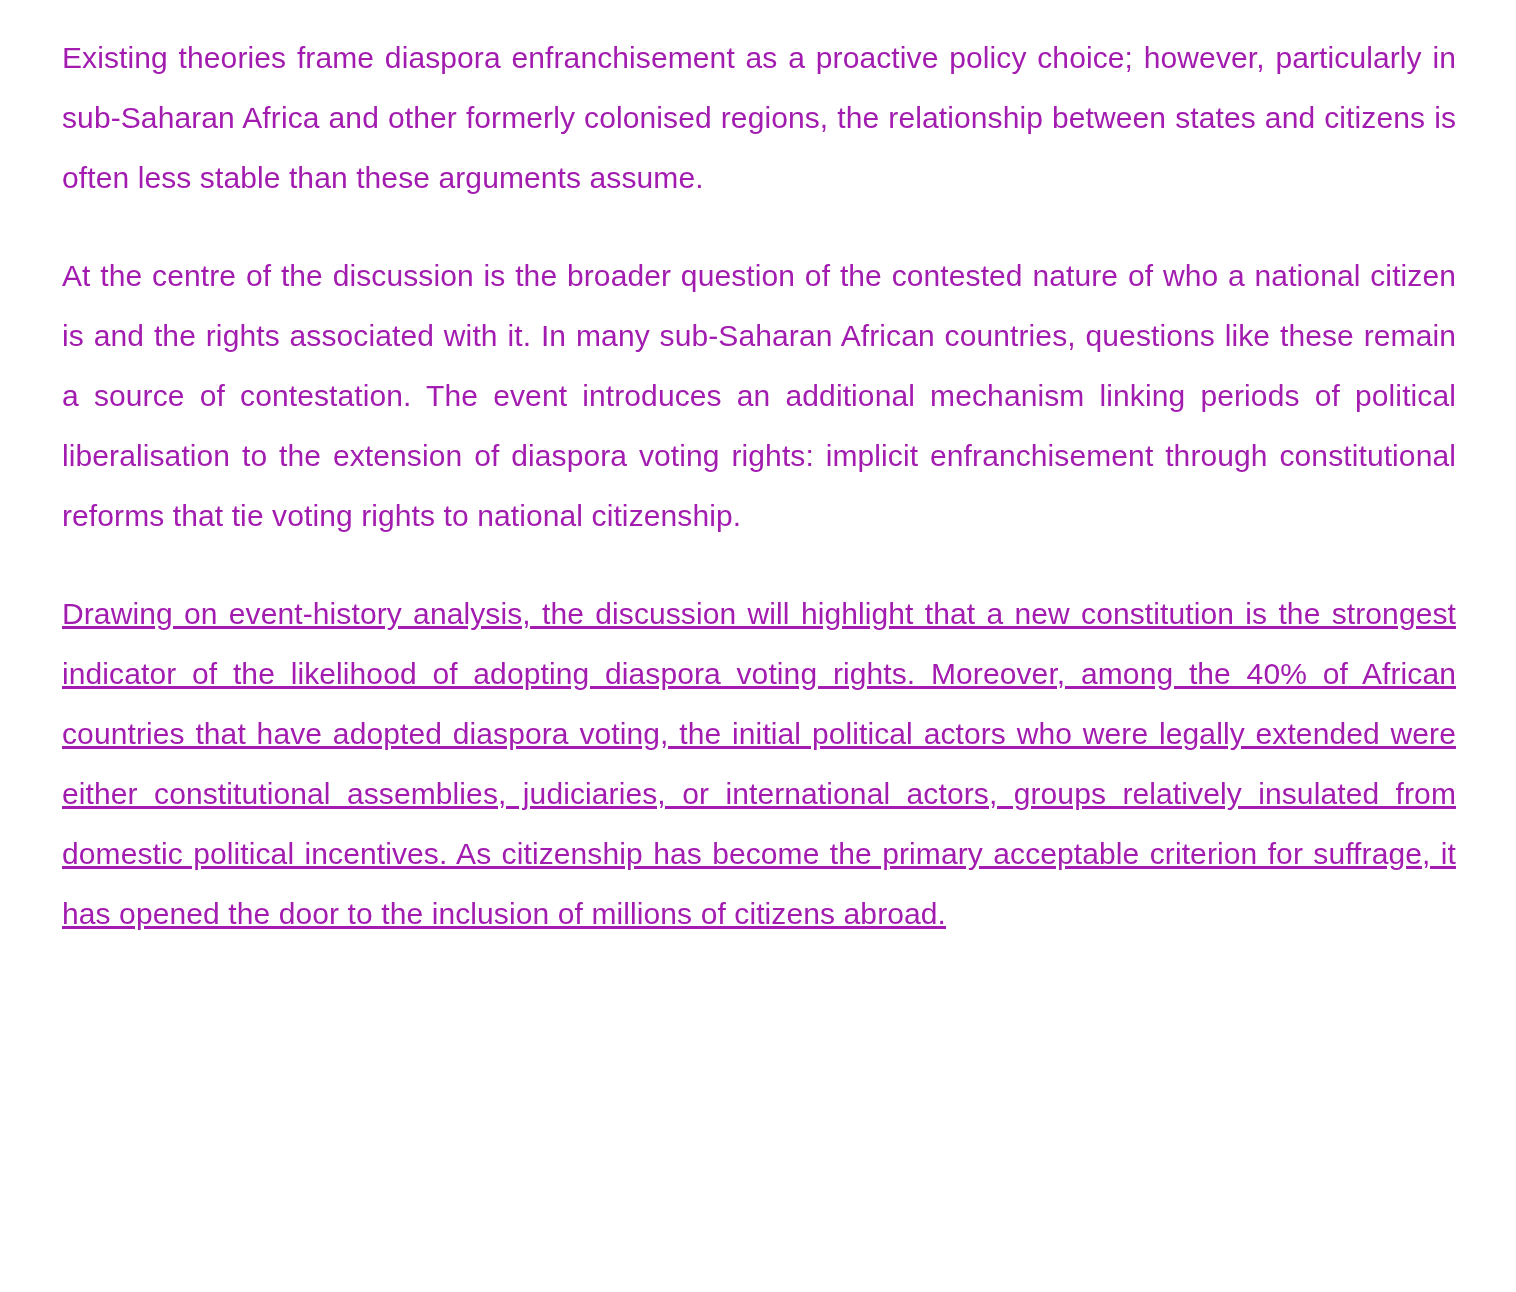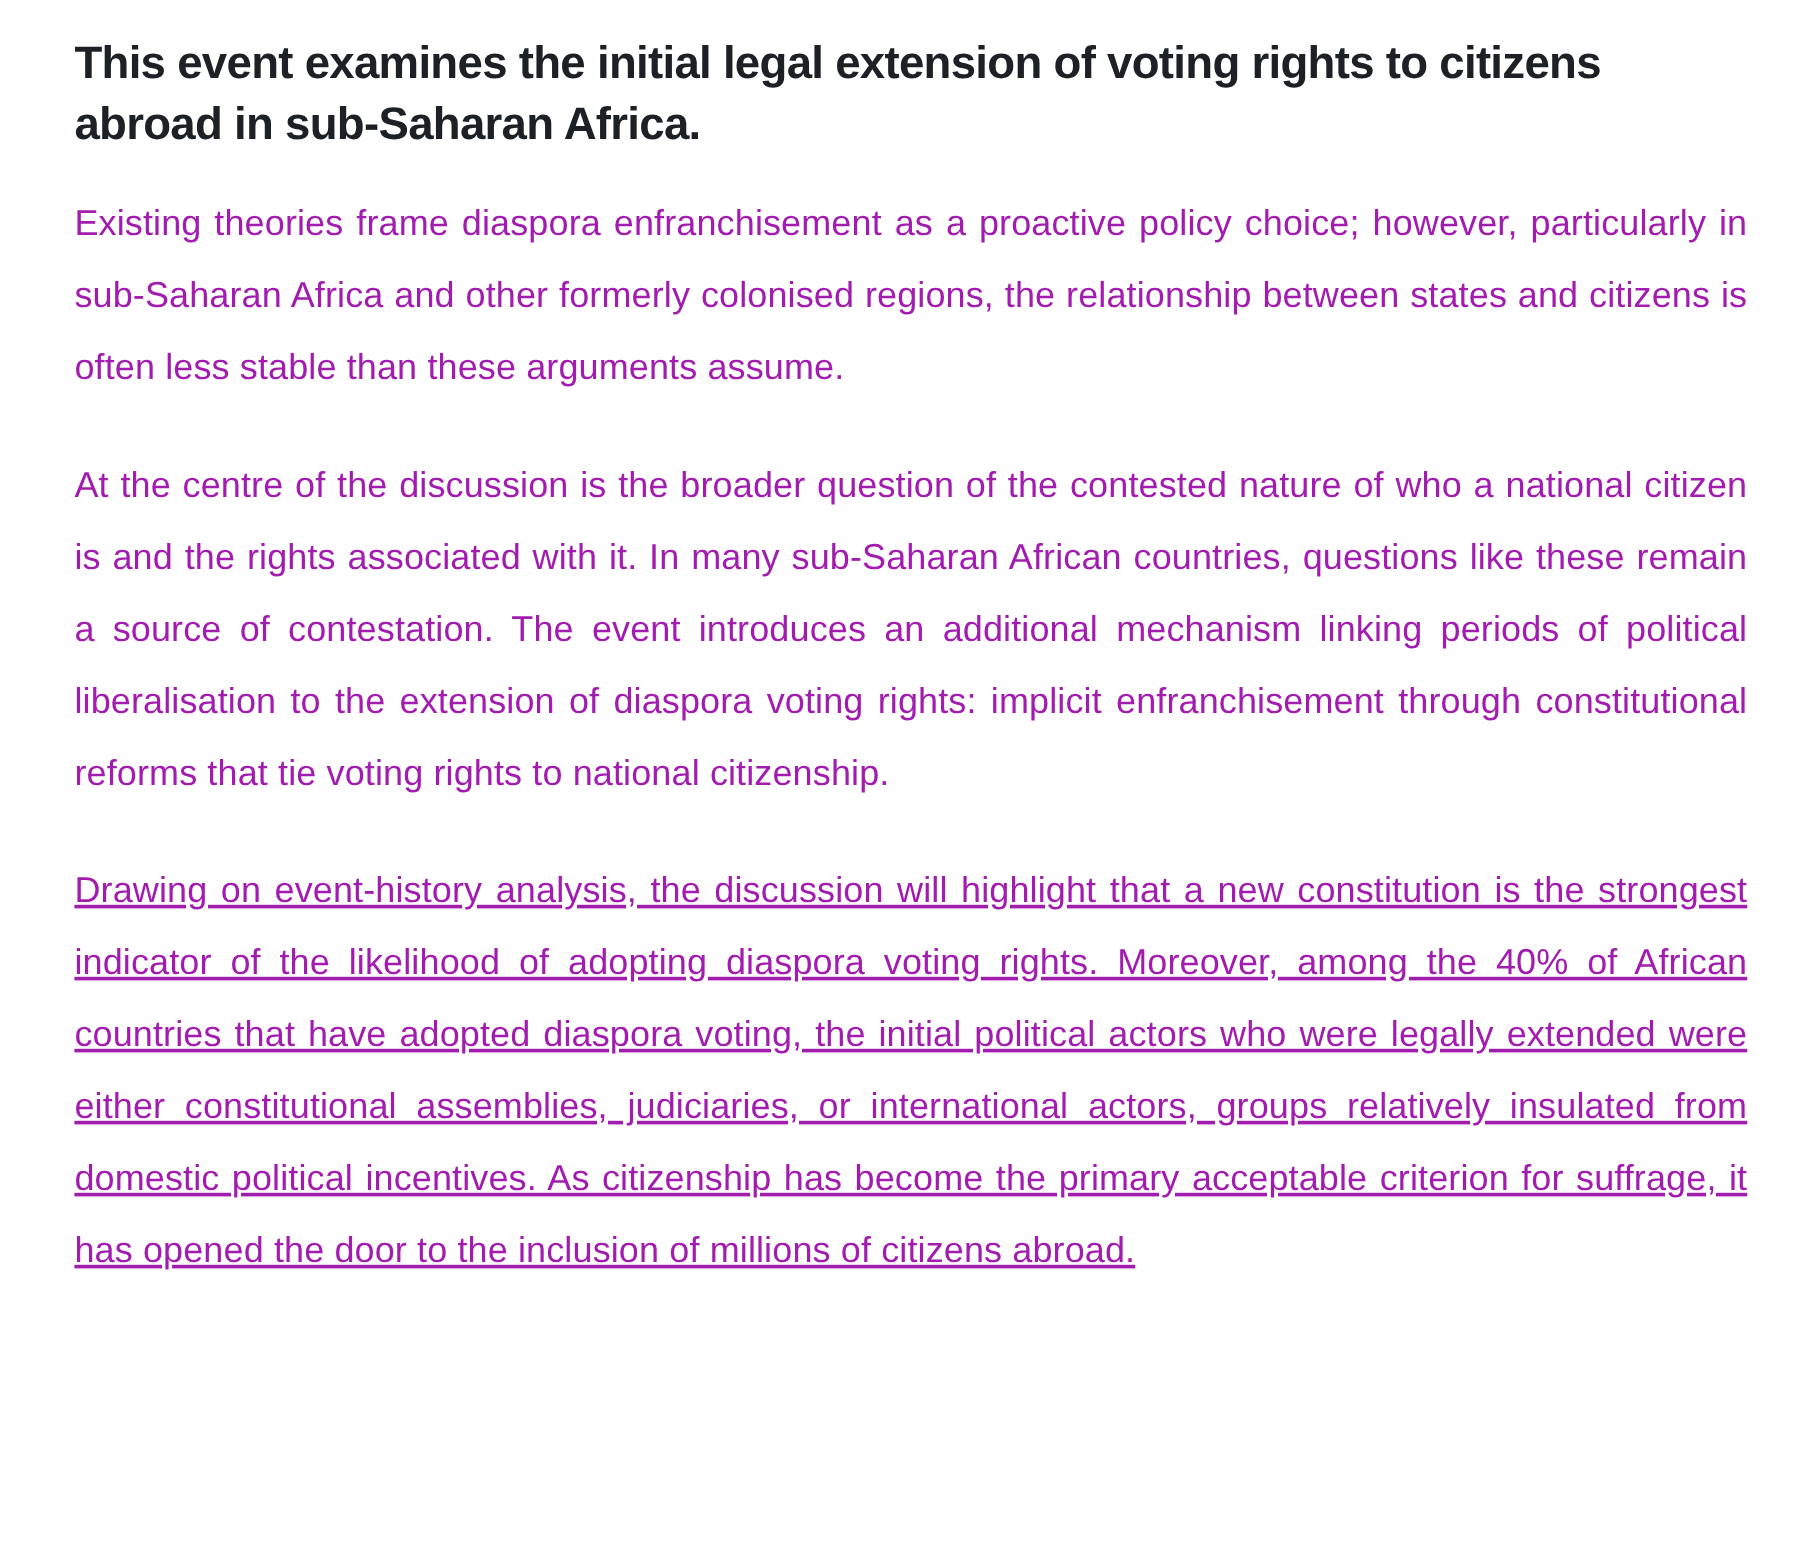--- a/index.html
+++ b/index.html
@@ -37,20 +37,19 @@
   }
   p.body-paragraph:last-child {
     margin-bottom: 0;
     text-decoration: underline;
   }
 </style>
 </head>
 <body>
 
 <main class="content">
-  <h1 class="page-title">This event examines the initial legal extension of voting rights to citizens abroad in sub-Saharan Africa.</h1>
 
   <p class="body-paragraph">Existing theories frame diaspora enfranchisement as a proactive policy choice; however, particularly in sub-Saharan Africa and other formerly colonised regions, the relationship between states and citizens is often less stable than these arguments assume.</p>
 
   <p class="body-paragraph">At the centre of the discussion is the broader question of the contested nature of who a national citizen is and the rights associated with it. In many sub-Saharan African countries, questions like these remain a source of contestation. The event introduces an additional mechanism linking periods of political liberalisation to the extension of diaspora voting rights: implicit enfranchisement through constitutional reforms that tie voting rights to national citizenship.</p>
 
   <p class="body-paragraph">Drawing on event-history analysis, the discussion will highlight that a new constitution is the strongest indicator of the likelihood of adopting diaspora voting rights. Moreover, among the 40% of African countries that have adopted diaspora voting, the initial political actors who were legally extended were either constitutional assemblies, judiciaries, or international actors, groups relatively insulated from domestic political incentives. As citizenship has become the primary acceptable criterion for suffrage, it has opened the door to the inclusion of millions of citizens abroad.</p>
 </main>
 
 </body></html>

